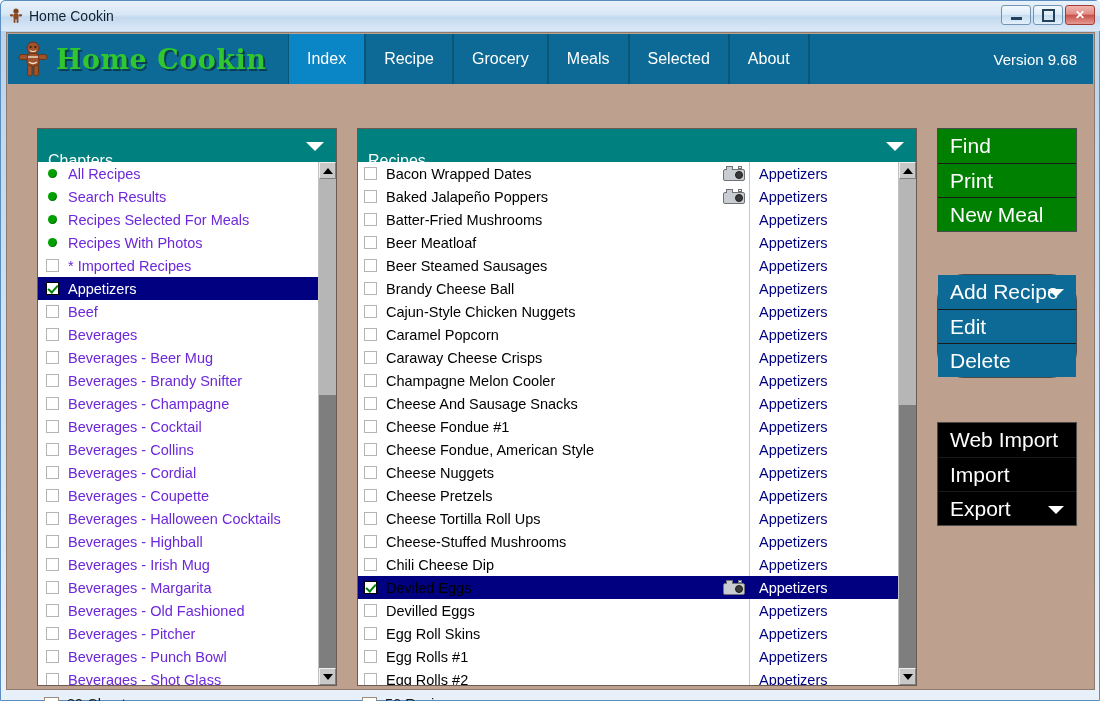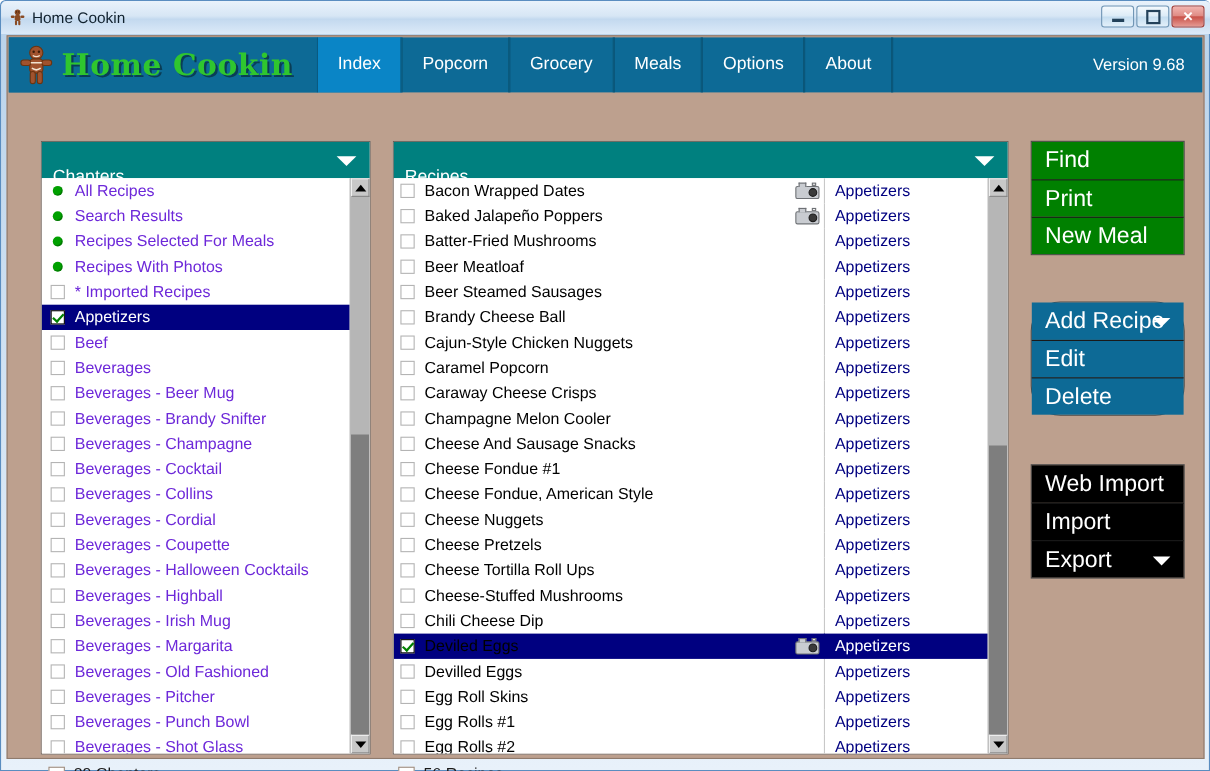--- a/index.html
+++ b/index.html
@@ -393,30 +393,30 @@
             <path d="M10 16 L20 16" stroke="#f2e3d0" stroke-width="1.4"></path>
             <path d="M11 21 Q15 24 19 21" stroke="#f2e3d0" stroke-width="1.4" fill="none"></path>
           </svg>
         </div>
         <span id="brand-text">Home Cookin</span>
       </div>
       <div class="navtab active">
         <span>Index</span>
       </div>
       <div class="navtab">
-        <span>Popcorn</span>
+        <span>Recipe</span>
       </div>
       <div class="navtab">
         <span>Grocery</span>
       </div>
       <div class="navtab">
         <span>Meals</span>
       </div>
       <div class="navtab">
-        <span>Options</span>
+        <span>Selected</span>
       </div>
       <div class="navtab">
         <span>About</span>
       </div>
       <div id="version">Version 9.68</div>
     </div>
 
     <div class="panel" id="chapters-panel">
       <div class="panel-header">
         <span class="ptitle">Chapters</span>

